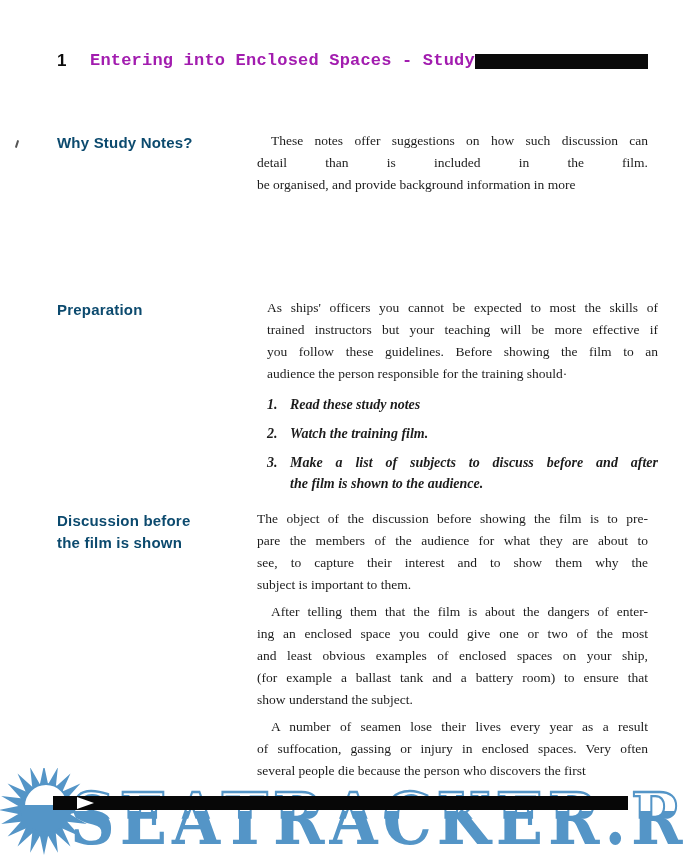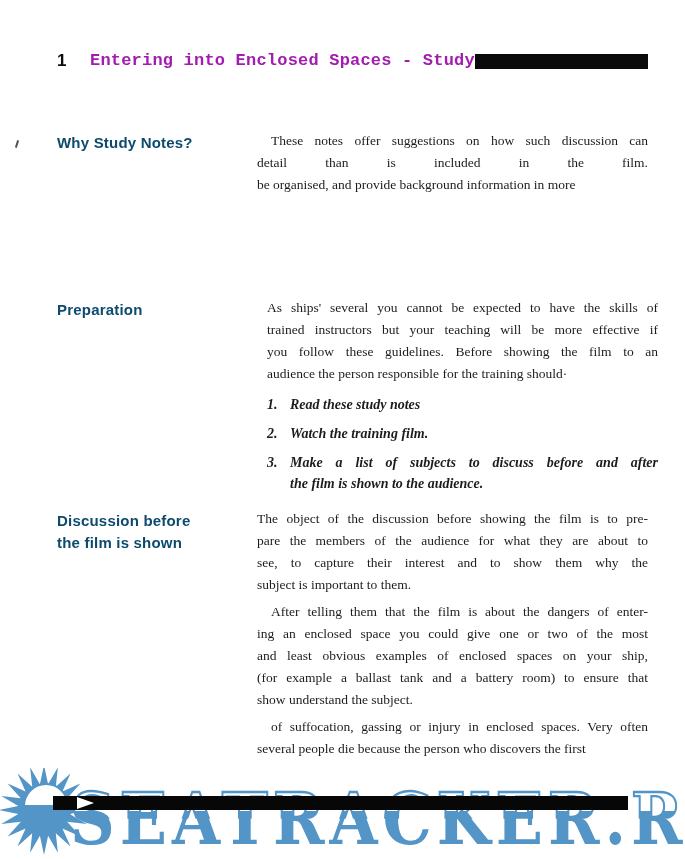--- a/index.html
+++ b/index.html
@@ -82,21 +82,21 @@
         </div>
     </div>
   </div>
 
   <div class="sec sec-2">
     <div class="lhead">
         <div class="line">Preparation</div>
       </div>
     <div class="sbody">
       <div class="para">
-          <div class="line">As ships' several you cannot be expected to have the skills of</div>
+          <div class="line">As ships' officers you cannot be expected to most the skills of</div>
           <div class="line">trained instructors but your teaching will be more effective if</div>
           <div class="line">you follow these guidelines. Before showing the film to an</div>
           <div class="line">audience the person responsible for the training should·</div>
         </div>
       <div class="plist">
         <div class="list-item">
           <span class="list-num">1.</span>
           <span class="list-lines">
               <div class="line">Read these study notes</div>
             </span>
@@ -131,20 +131,21 @@
           <div class="line">subject is important to them.</div>
         </div>
       <div class="para ind">
           <div class="line">After telling them that the film is about the dangers of enter-</div>
           <div class="line">ing an enclosed space you could give one or two of the most</div>
           <div class="line">and least obvious examples of enclosed spaces on your ship,</div>
           <div class="line">(for example a ballast tank and a battery room) to ensure that</div>
           <div class="line">show understand the subject.</div>
         </div>
       <div class="para ind">
+          <div class="line">A number of seamen lose their lives every year as a result</div>
           <div class="line">of suffocation, gassing or injury in enclosed spaces. Very often</div>
           <div class="line">several people die because the person who discovers the first</div>
         </div>
     </div>
   </div>
 
   <svg class="sun-logo" viewBox="0 0 100 92" xmlns="http://www.w3.org/2000/svg">
     <polygon id="sun-rays" fill="#5495c7" points="44.0,-3.0 48.1,16.3 57.9,-0.8 55.8,18.8 70.5,5.6 62.4,23.6 80.4,15.5 67.2,30.2 86.8,28.1 69.7,37.9 89.0,42.0 69.7,46.1 86.8,55.9 67.2,53.8 80.4,68.5 62.4,60.4 70.5,78.4 55.8,65.2 57.9,84.8 48.1,67.7 44.0,87.0 39.9,67.7 30.1,84.8 32.2,65.2 17.5,78.4 25.6,60.4 7.6,68.5 20.8,53.8 1.2,55.9 18.3,46.1 -1.0,42.0 18.3,37.9 1.2,28.1 20.8,30.2 7.6,15.5 25.6,23.6 17.5,5.6 32.2,18.8 30.1,-0.8 39.9,16.3"></polygon>
     <path d="M 20 38 A 26 26 0 0 0 72 38 Z" fill="#5495c7"></path>
     <path d="M 24 38 A 22 22 0 0 1 68 38 Z" fill="#ffffff" stroke="#5495c7" stroke-width="2"></path>

